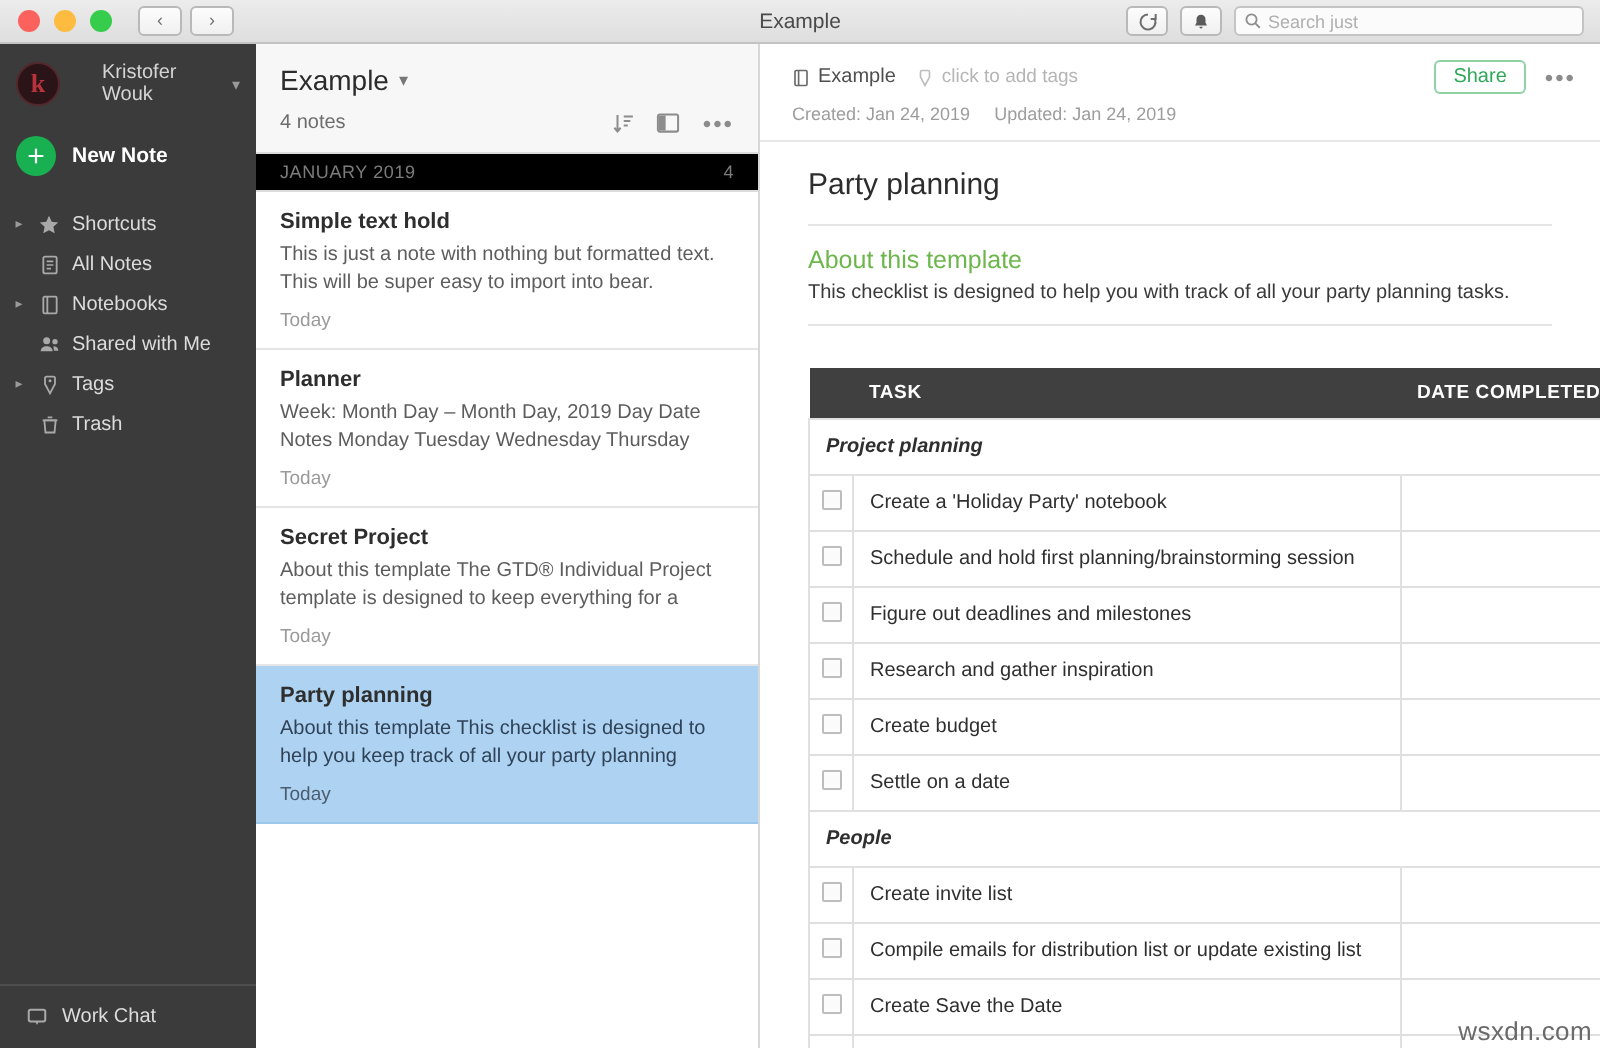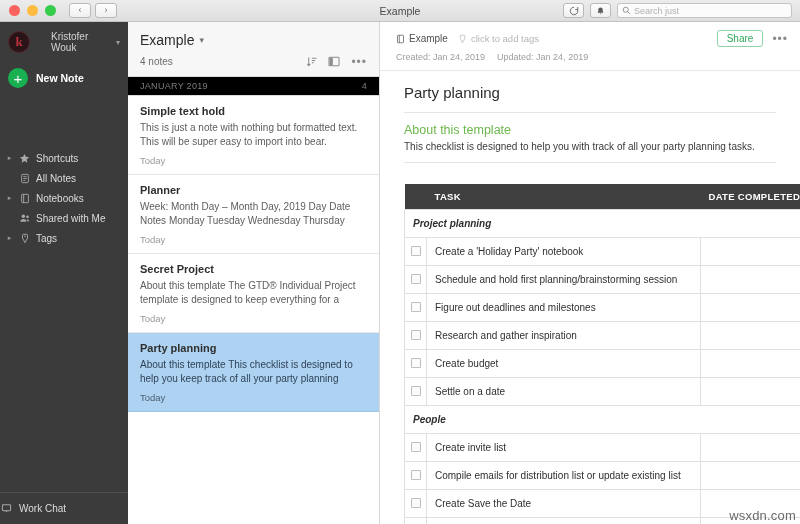--- a/index.html
+++ b/index.html
@@ -65,31 +65,31 @@
   }
   .user-name { font-size: 10px; color: #d4d4d4; flex: 1; padding-left: 13px; }
   .chev { color: #9a9a9a; font-size: 8px; }
   .newnote-row { display: flex; align-items: center; gap: 8px; padding: 6px 8px 12px 8px; }
   .plus {
     width: 20px; height: 20px; border-radius: 50%; background: #18b050;
     display: flex; align-items: center; justify-content: center;
     color: #fff; font-size: 15px; line-height: 1; font-weight: 300;
   }
   .newnote-label { font-size: 10.5px; color: #ffffff; font-weight: bold; }
-  .nav { display: flex; flex-direction: column; padding-top: 2px; margin-top: 46px; }
+  .nav { display: flex; flex-direction: column; padding-top: 2px; }
   .nav-item {
     display: flex; align-items: center; height: 20px; padding-left: 6px; gap: 5px;
   }
   .nav-arrow { width: 7px; font-size: 7px; color: #9a9a9a; text-align: center; }
   .nav-ic { width: 13px; display: flex; align-items: center; justify-content: center; color: #a9a9a9; }
   .nav-label { font-size: 10px; color: #dcdcdc; }
   .sidebar-bottom {
     position: absolute; left: 0; right: 0; bottom: 0; height: 32px;
     border-top: 1px solid #4d4d4d; display: flex; align-items: center;
-    gap: 6px;
+    padding-left: 12px; gap: 6px;
   }
 
   
   .notelist {
     width: 252px; flex: 0 0 252px; background: #f7f7f7;
     border-right: 1px solid #d8d8d8; display: flex; flex-direction: column;
   }
   .nl-head { padding: 10px 12px 0 12px; }
   .nl-title { font-size: 14px; color: #2c2c2c; display: flex; align-items: center; gap: 5px; }
   .nl-title .chev2 { font-size: 9px; color: #777; }
@@ -275,20 +275,30 @@
         </div>
         <div class="nav-item">
           <span class="nav-arrow">▸</span>
           <span class="nav-ic">
             <svg width="10" height="11" viewBox="0 0 12 12">
                 <path d="M4 1h4a1 1 0 0 1 1 1v3.4L6 11 3 5.4V2a1 1 0 0 1 1-1z" fill="none" stroke="#a9a9a9" stroke-width="1.1"></path>
                 <circle cx="6" cy="3.4" r="0.9" fill="#a9a9a9"></circle>
               </svg>
           </span>
           <span class="nav-label">Tags</span>
+        </div>
+        <div class="nav-item">
+          <span class="nav-arrow"></span>
+          <span class="nav-ic">
+            <svg width="10" height="11" viewBox="0 0 12 12">
+                <path d="M2.6 3.2h6.8l-.7 7.3H3.3z" fill="none" stroke="#a9a9a9" stroke-width="1.1"></path>
+                <path d="M1.6 3.2h8.8M4.6 1.4h2.8" stroke="#a9a9a9" stroke-width="1.1"></path>
+              </svg>
+          </span>
+          <span class="nav-label">Trash</span>
         </div>
       </div>
 
       <div class="sidebar-bottom">
         <span class="nav-ic">
           <svg width="11" height="11" viewBox="0 0 12 12">
               <rect x="1.5" y="2" width="9" height="6.4" rx="1" fill="none" stroke="#a9a9a9" stroke-width="1.1"></rect>
               <path d="M5 8.4h2l-1 2z" fill="#a9a9a9"></path>
             </svg>
         </span>

